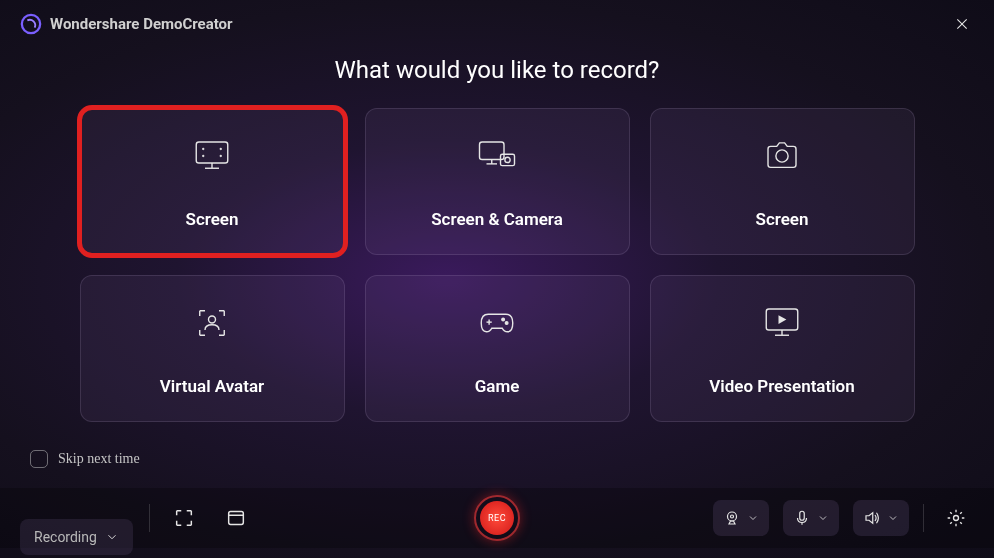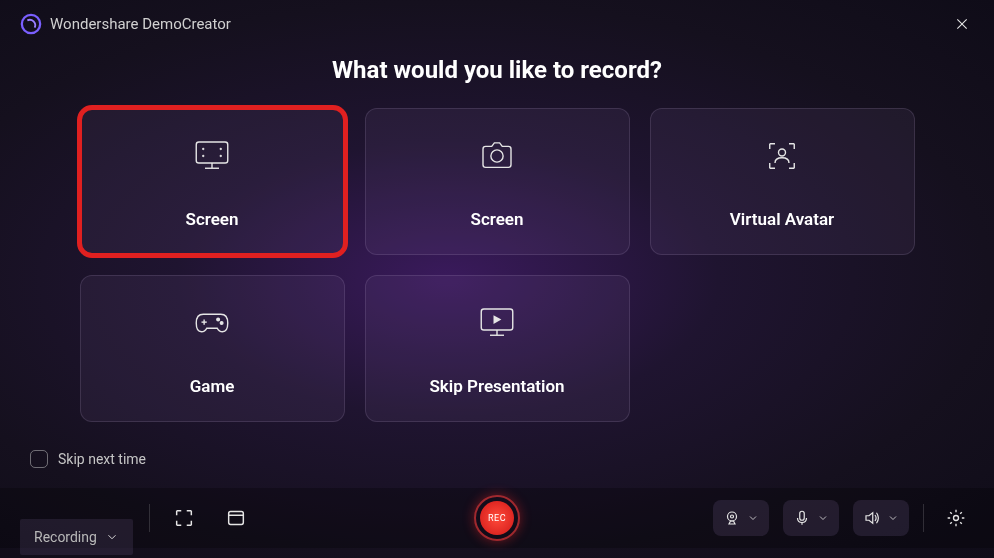--- a/index.html
+++ b/index.html
@@ -26,34 +26,34 @@
     .logo-icon {
       width: 22px;
       height: 22px;
       display: flex;
       align-items: center;
       justify-content: center;
     }
     .app-name {
       font-size: 15px;
       color: #d0d0d0;
-      font-weight: 400;
+      font-weight: 700;
     }
     .close-btn {
       width: 24px;
       height: 24px;
       display: flex;
       align-items: center;
       justify-content: center;
       cursor: pointer;
     }
     .title {
       text-align: center;
       font-size: 24px;
-      font-weight: 700;
+      font-weight: 400;
       color: #ffffff;
       margin-top: 20px;
       margin-bottom: 24px;
     }
     .grid {
       display: grid;
       grid-template-columns: repeat(3, 265px);
       grid-template-rows: repeat(2, 147px);
       gap: 20px;
       justify-content: center;
@@ -95,40 +95,41 @@
     .checkbox {
       width: 18px;
       height: 18px;
       border: 1.5px solid rgba(200, 200, 200, 0.5);
       border-radius: 5px;
       cursor: pointer;
     }
     .skip-label {
       font-size: 14px;
       color: #c5c5c5;
+      font-family: Liberation Serif, serif;
     }
     .bottom-bar {
       position: absolute;
       bottom: 10px;
       left: 0;
       right: 0;
       height: 60px;
       display: flex;
       align-items: center;
       padding: 0 20px;
       background: rgba(0,0,0,0.25);
     }
     .bottom-left {
       display: flex;
       align-items: center;
       gap: 16px;
     }
     .mode-dropdown {
       background: rgba(120, 100, 150, 0.18);
-      border-radius: 2px;
+      border-radius: 8px;
       padding: 8px 14px;
       display: flex;
       align-items: center;
       gap: 8px;
       cursor: pointer;
       height: 36px;
       margin-top: 38px;
     }
     .mode-label {
       font-size: 14px;
@@ -236,20 +237,32 @@
         <line x1="16" y1="38" x2="32" y2="38"></line>
         <circle cx="14" cy="16" r="0.5" fill="#e5e5e5"></circle>
         <circle cx="34" cy="16" r="0.5" fill="#e5e5e5"></circle>
         <circle cx="14" cy="24" r="0.5" fill="#e5e5e5"></circle>
         <circle cx="34" cy="24" r="0.5" fill="#e5e5e5"></circle>
       </svg>
     </div>
     <div class="card-label">Screen</div>
   </div>
 
+  <div class="card">
+    <div class="card-icon">
+      <svg viewBox="0 0 48 48" width="42" height="42">
+        <rect x="4" y="8" width="28" height="20" rx="3"></rect>
+        <line x1="18" y1="28" x2="18" y2="33"></line>
+        <line x1="12" y1="33" x2="24" y2="33"></line>
+        <rect x="28" y="22" width="16" height="13" rx="2"></rect>
+        <circle cx="36" cy="28.5" r="3"></circle>
+      </svg>
+    </div>
+    <div class="card-label">Screen &amp; Camera</div>
+  </div>
 
   <div class="card">
     <div class="card-icon">
       <svg viewBox="0 0 48 48" width="42" height="42">
         <path d="M 8 16 L 8 34 Q 8 37 11 37 L 37 37 Q 40 37 40 34 L 40 16 Q 40 13 37 13 L 30 13 L 27 9 L 21 9 L 18 13 L 11 13 Q 8 13 8 16 Z"></path>
         <circle cx="24" cy="24" r="7"></circle>
       </svg>
     </div>
     <div class="card-label">Screen</div>
   </div>
@@ -283,21 +296,21 @@
 
   <div class="card">
     <div class="card-icon">
       <svg viewBox="0 0 48 48" width="42" height="42">
         <rect x="6" y="8" width="36" height="24" rx="3"></rect>
         <line x1="24" y1="32" x2="24" y2="38"></line>
         <line x1="16" y1="38" x2="32" y2="38"></line>
         <polygon points="20,15 20,25 29,20" fill="#e5e5e5" stroke="none"></polygon>
       </svg>
     </div>
-    <div class="card-label">Skip Presentation</div>
+    <div class="card-label">Video Presentation</div>
   </div>
 
 </div>
 
 <div class="skip-row">
   <div class="checkbox"></div>
   <span class="skip-label">Skip next time</span>
 </div>
 
 <div class="bottom-bar">

